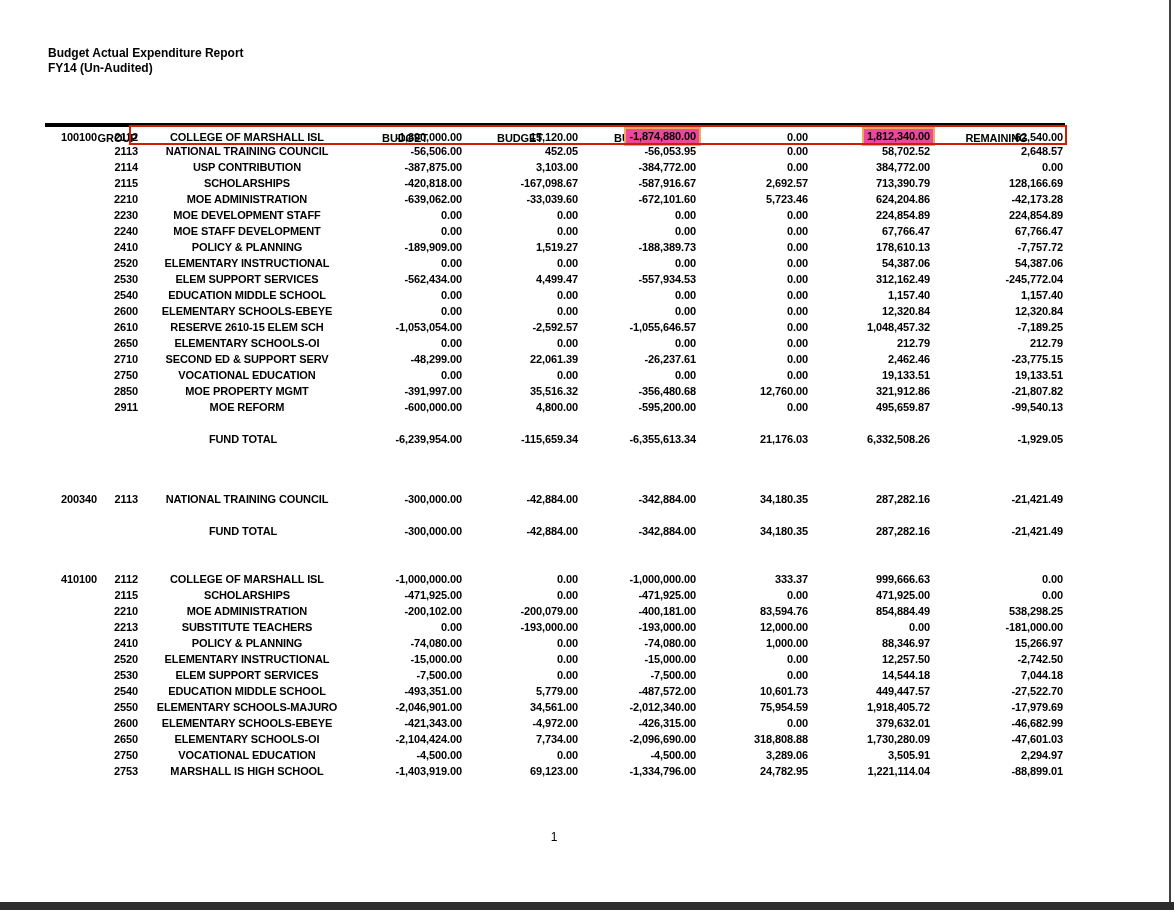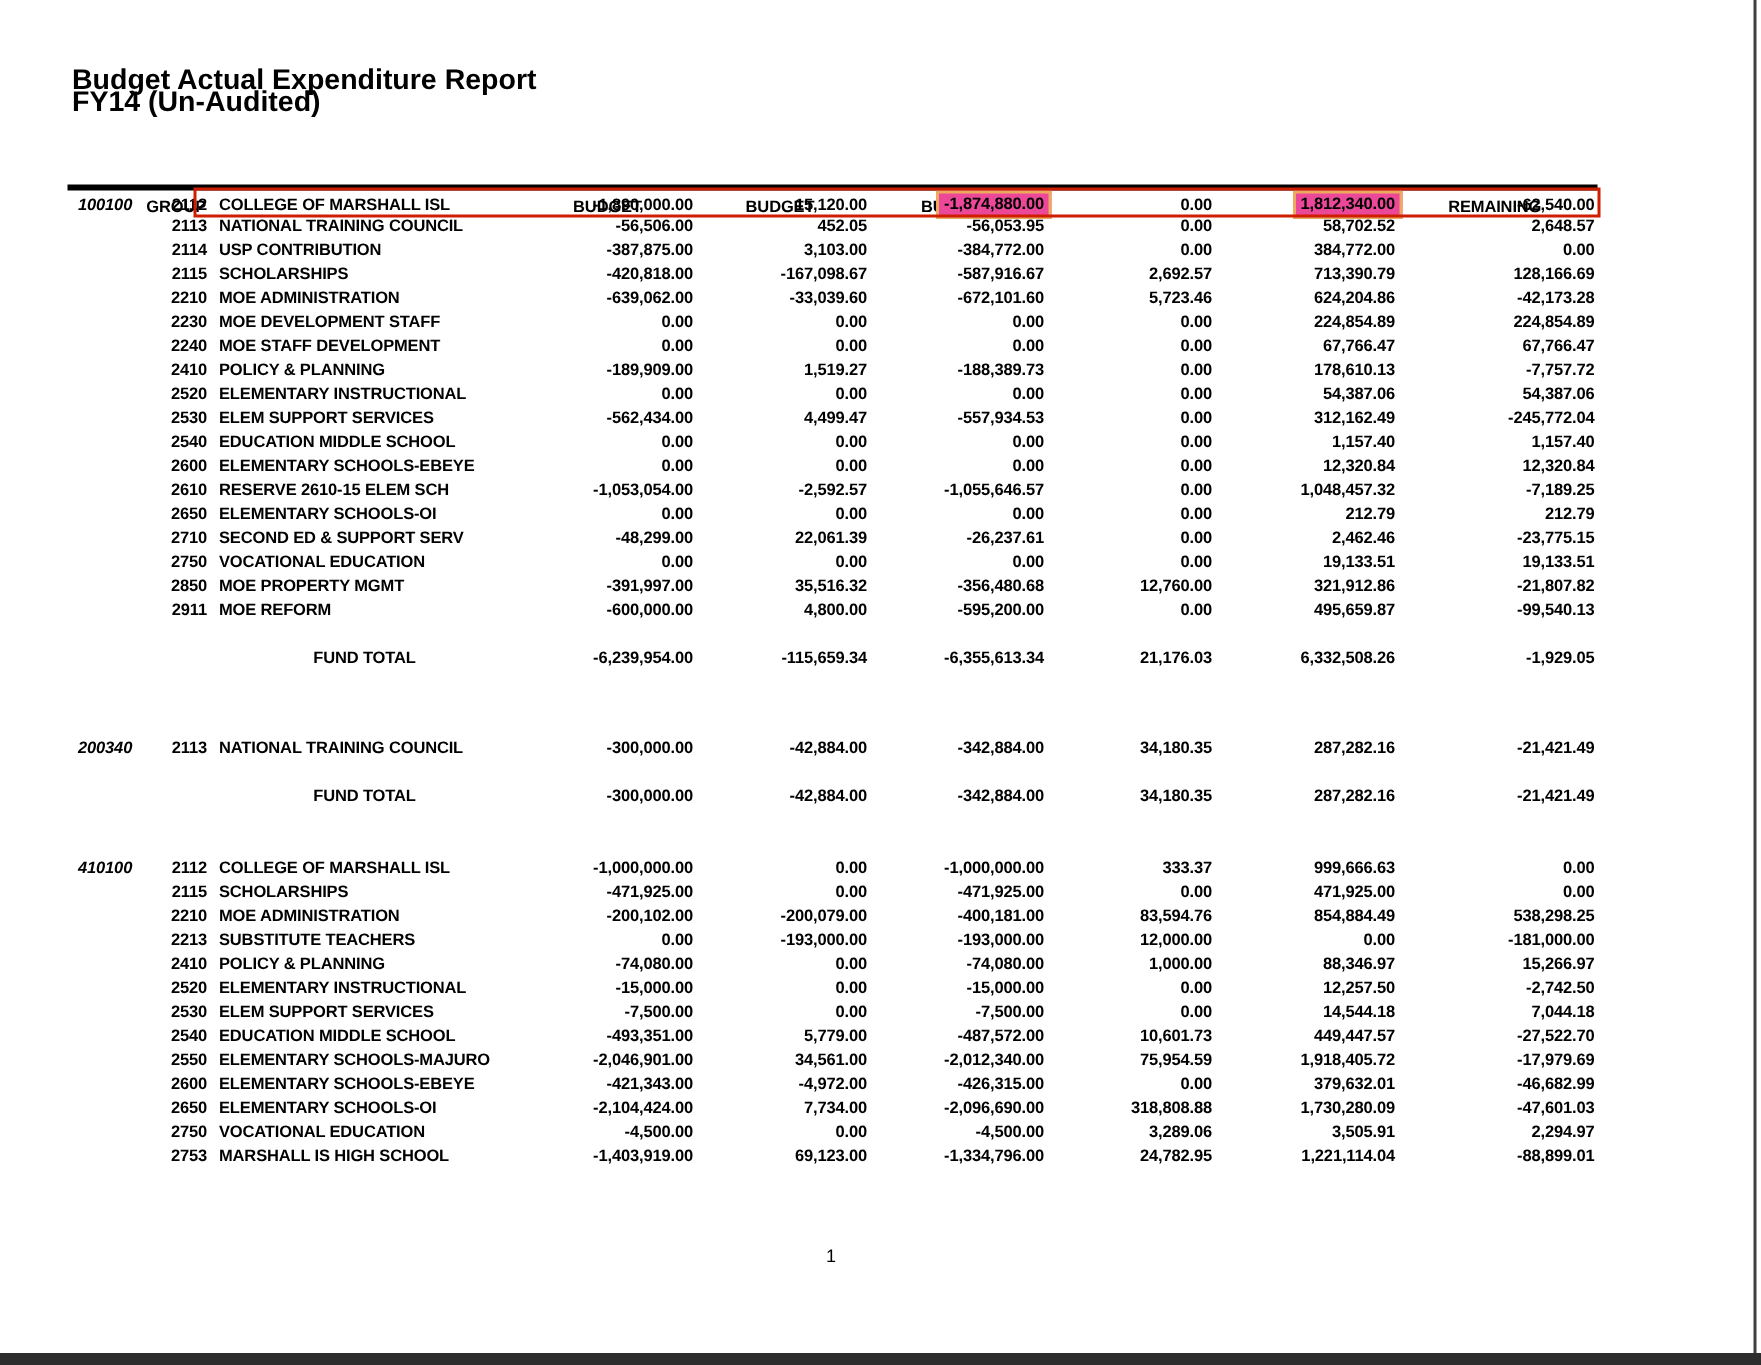--- a/index.html
+++ b/index.html
@@ -2,38 +2,38 @@
 <html style="--hl-row: #cf1d00; --hl-cell: #eda95e;"><head>
 <meta charset="utf-8">
 <style>
   html,body { margin:0; padding:0; }
   body {
     width:1174px; height:910px; background:#ffffff; position:relative;
     overflow:hidden; font-family:"Liberation Sans", sans-serif; color:#000;
   }
   .title {
     position:absolute; left:48px; top:46px;
-    font-size:19px; font-weight:700; line-height:15px; letter-spacing:0;
+    font-size:12px; font-weight:700; line-height:15px; letter-spacing:0;
   }
   .report-table {
     position:absolute; left:45px; top:107px; width:1018px;
     font-size:11px; font-weight:700; letter-spacing:-0.1px;
   }
   .tr {
     display:grid;
     grid-template-columns:52px 41px 210px 114px 116px 118px 112px 122px 133px;
     height:16px; line-height:16px; align-items:center;
   }
   .thead { border-bottom:4px solid #000; width:1020px; padding-bottom:1px; }
   .thead .tr { height:15px; line-height:15px; }
   .td { white-space:nowrap; overflow:visible; }
   .c   { text-align:center;margin-top:24px; }
   .num { text-align:right; }
-  .descr { padding-left:8px; }
-  .fund  { text-align:left; padding-left:7px;font-style:italic; }
+  .descr { padding-left:8px;text-align:center; }
+  .fund  { text-align:right; padding-left:7px; }
   .code  { text-align:right; }
   .total-label { text-align:center; }
   .total-row { margin-top:16px; }
   .section + .section { margin-top:44px; }
   #sections .section:nth-child(3) { margin-top:32px; }
   .row-hl { position:relative; }
   .row-outline {
     position:absolute; left:84px; right:-4px; top:-2px; bottom:-2px;
     border:2px solid var(--hl-row,#cf1d00); pointer-events:none;
   }

